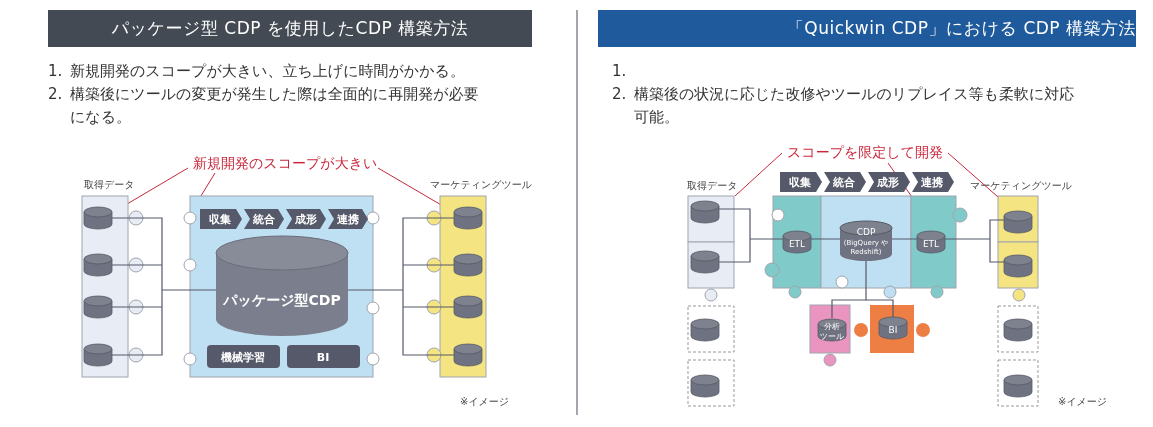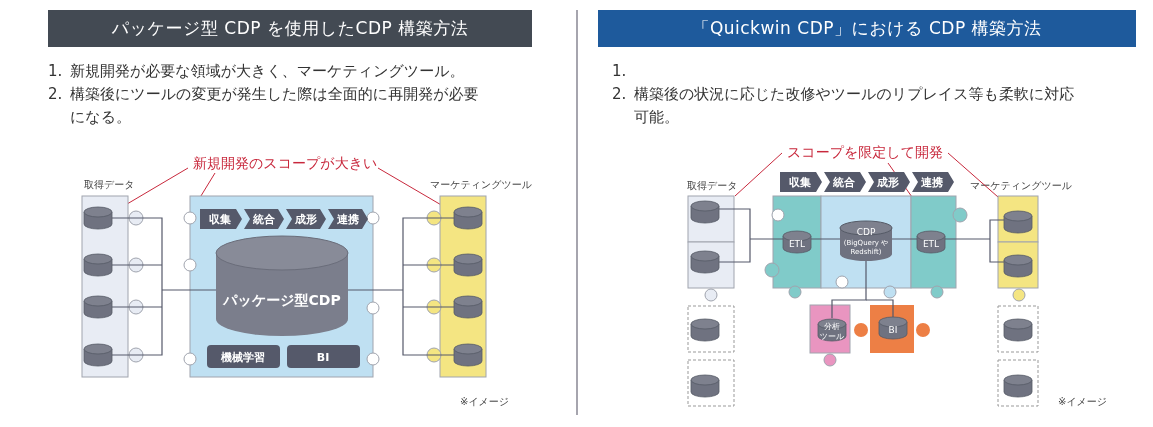--- a/index.html
+++ b/index.html
@@ -1,19 +1,19 @@
 <!DOCTYPE html>
 <html><head>
 <meta charset="utf-8">
 <style>
   html,body{margin:0;padding:0;background:#fff;}
   body{width:1153px;height:427px;position:relative;overflow:hidden;font-family:"DejaVu Sans","Liberation Sans",sans-serif;color:#333;}
   .hdr{position:absolute;top:10px;height:37px;color:#fff;font-size:17px;display:flex;align-items:center;justify-content:center;letter-spacing:0.5px;}
   #hdr-left{left:12px;width:484px;background:#434a53;margin-left:36px;}
-  #hdr-right{left:598px;width:538px;background:#1e5a9c;}
+  #hdr-right{left:598px;width:538px;background:#1e5a9c;justify-content:flex-end;}
   .pts{position:absolute;top:60px;font-size:15px;line-height:23px;color:#333;}
   .pts .item{display:flex;}
   .pts .num{width:22px;flex:none;}
   #pts-left{left:48px;width:500px;}
   #pts-right{left:612px;width:520px;}
   #divider{position:absolute;left:576px;top:10px;width:2px;height:405px;background:#a6a5ae;}
   svg{position:absolute;left:0;top:0;}
   .lbl{font-size:10px;fill:#444;}
   .red{fill:#c8283c;font-size:14px;}
   .wt{fill:#fff;}
@@ -24,21 +24,21 @@
 <div id="hdr-left" class="hdr">
     <span>パッケージ型 CDP を使用したCDP 構築方法</span>
   </div>
 <div id="hdr-right" class="hdr">
     <span>「Quickwin CDP」における CDP 構築方法</span>
   </div>
 
 <div id="pts-left" class="pts">
   <div class="item">
       <span class="num">1.</span>
-      <span>新規開発が必要な領域が大きく、マーケティングツール。</span>
+      <span>新規開発のスコープが大きい、立ち上げに時間がかかる。</span>
     </div>
   <div class="item" style="width:440px">
       <span class="num">2.</span>
       <span>構築後にツールの変更が発生した際は全面的に再開発が必要になる。</span>
     </div>
 </div>
 <div id="pts-right" class="pts">
   <div class="item">
       <span class="num">1.</span>
     </div>

